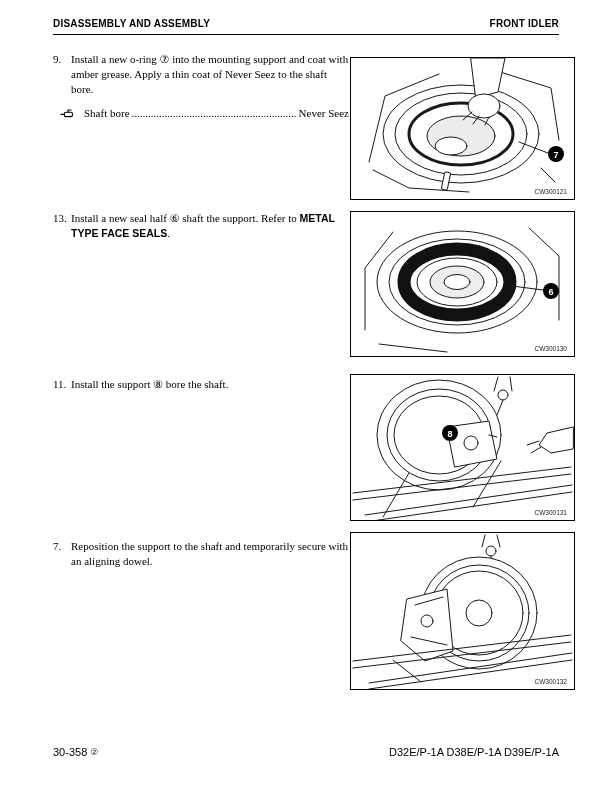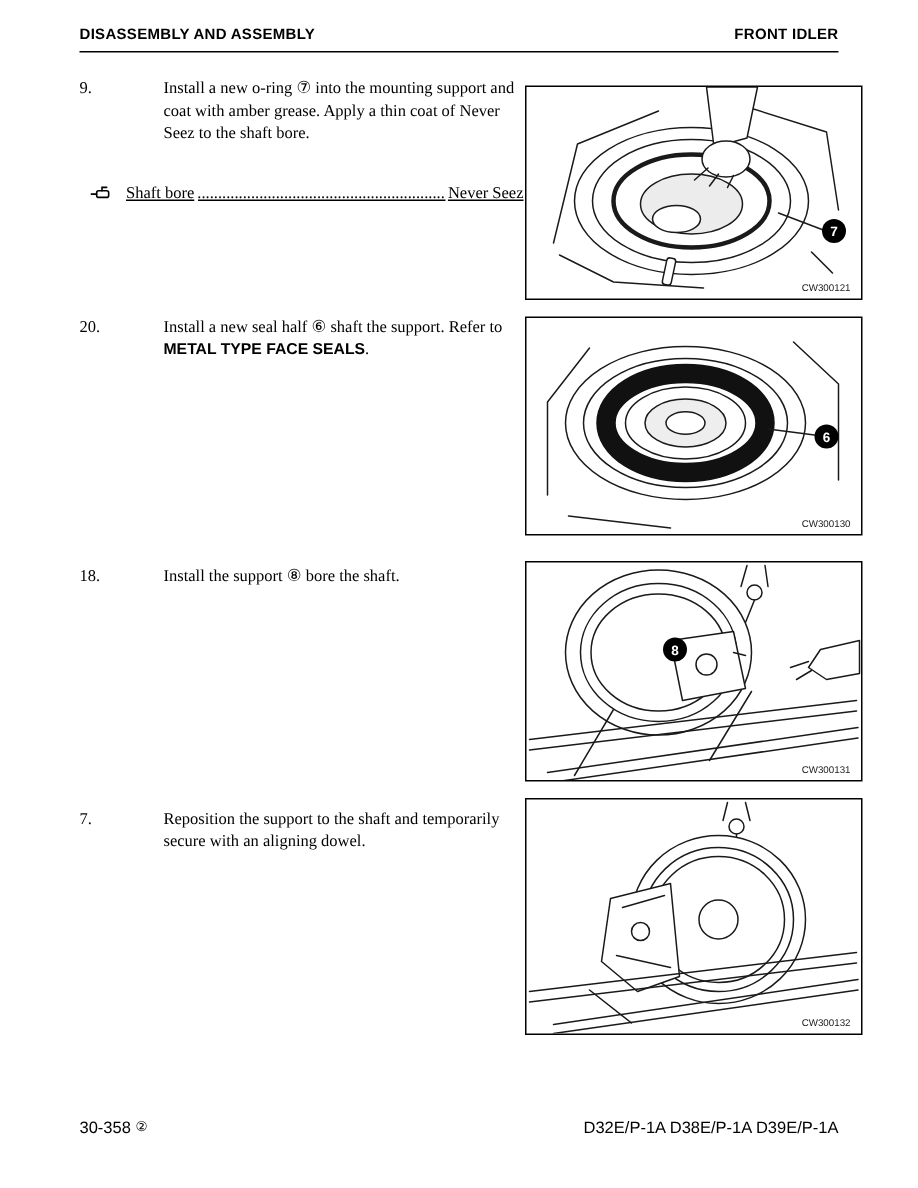--- a/index.html
+++ b/index.html
@@ -10,24 +10,24 @@
   .header { position:absolute; left:53px; right:53px; top:18px; }
   .header-row { display:flex; justify-content:space-between; align-items:flex-end;
                 font-family:"Liberation Sans", sans-serif; font-weight:bold;
                 font-size:10px; letter-spacing:.2px; }
   .header-rule { border-bottom:1.7px solid #000; margin-top:5px; }
 
   
   .step { position:absolute; left:53px; width:296px; font-size:11px; line-height:1.38; }
   .step-row { display:flex; }
   .step-num { width:18px; flex:none; }
-  .step-text { flex:1;margin-left:38px; }
+  .step-text { flex:1; }
   .bold-ref { font-family:"Liberation Sans", sans-serif; font-weight:bold; font-size:10.5px; }
 
-  .note-row { display:flex; align-items:center; margin-top:24px; margin-left:7px;text-decoration:underline; }
+  .note-row { display:flex; align-items:center; margin-top:8px; margin-left:7px; }
   .note-icon { flex:none; margin-right:8px; position:relative; top:1px; }
   .note-label { flex:none; }
   .note-dots { flex:1; overflow:hidden; white-space:nowrap; margin:0 2px; }
   .note-value { flex:none; }
 
   
   .figure { position:absolute; left:350px; width:225px; border:1px solid #000; background:#fff; }
   .figure svg { display:block; width:100%; height:100%; }
   .fig1 { top:57px;  height:143px; }
   .fig2 { top:211px; height:146px; }
@@ -70,28 +70,28 @@
         </svg>
       </span>
       <span class="note-label">Shaft bore</span>
       <span class="note-dots">......................................................................................................</span>
       <span class="note-value">Never Seez</span>
     </div>
   </div>
 
   <div class="step" style="top:211px">
     <div class="step-row">
-      <span class="step-num">20.</span>
+      <span class="step-num">13.</span>
       <span class="step-text"><span>Install a new seal half ⑥ shaft the support. Refer to </span><b class="bold-ref">METAL TYPE FACE SEALS</b><span>.</span></span>
     </div>
   </div>
 
   <div class="step" style="top:377px">
     <div class="step-row">
-      <span class="step-num">18.</span>
+      <span class="step-num">11.</span>
       <span class="step-text">Install the support ⑧ bore the shaft.</span>
     </div>
   </div>
 
   <div class="step" style="top:539px">
     <div class="step-row">
       <span class="step-num">7.</span>
       <span class="step-text">Reposition the support to the shaft and temporarily secure with an aligning dowel.</span>
     </div>
   </div>

